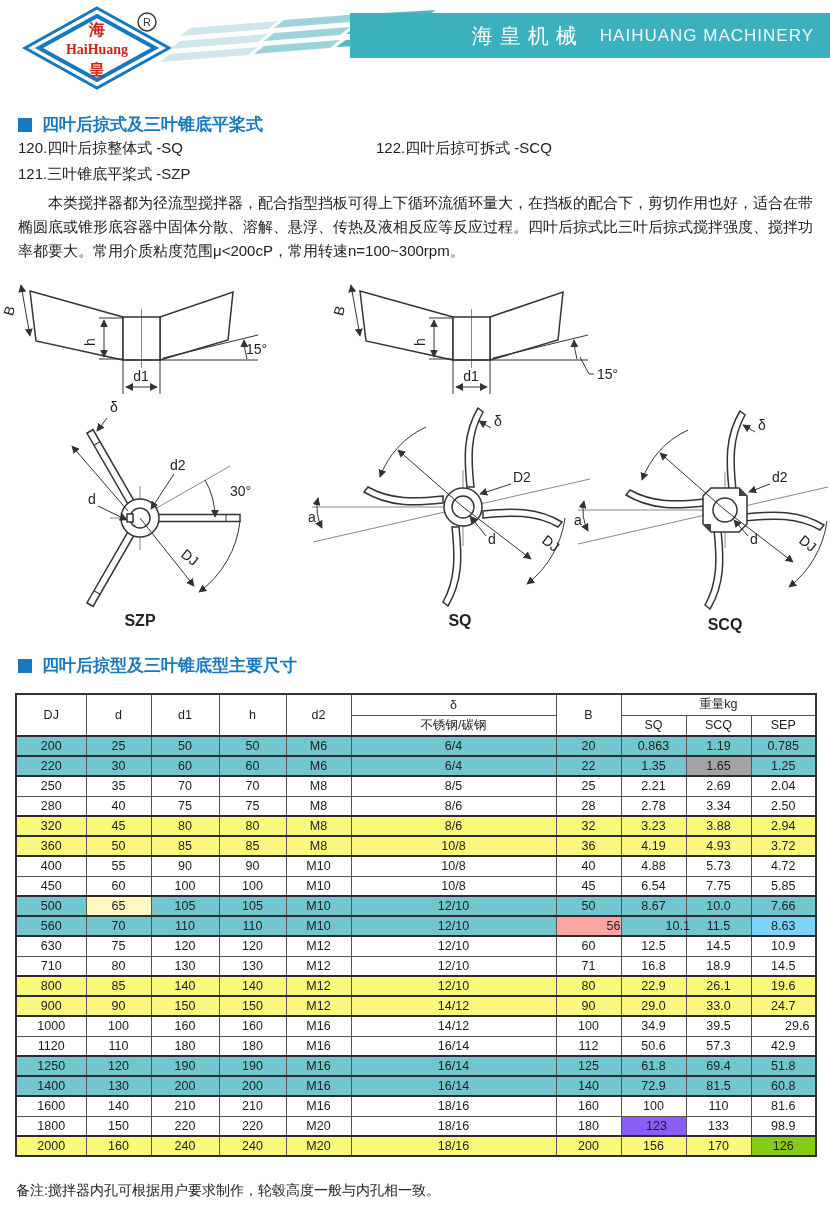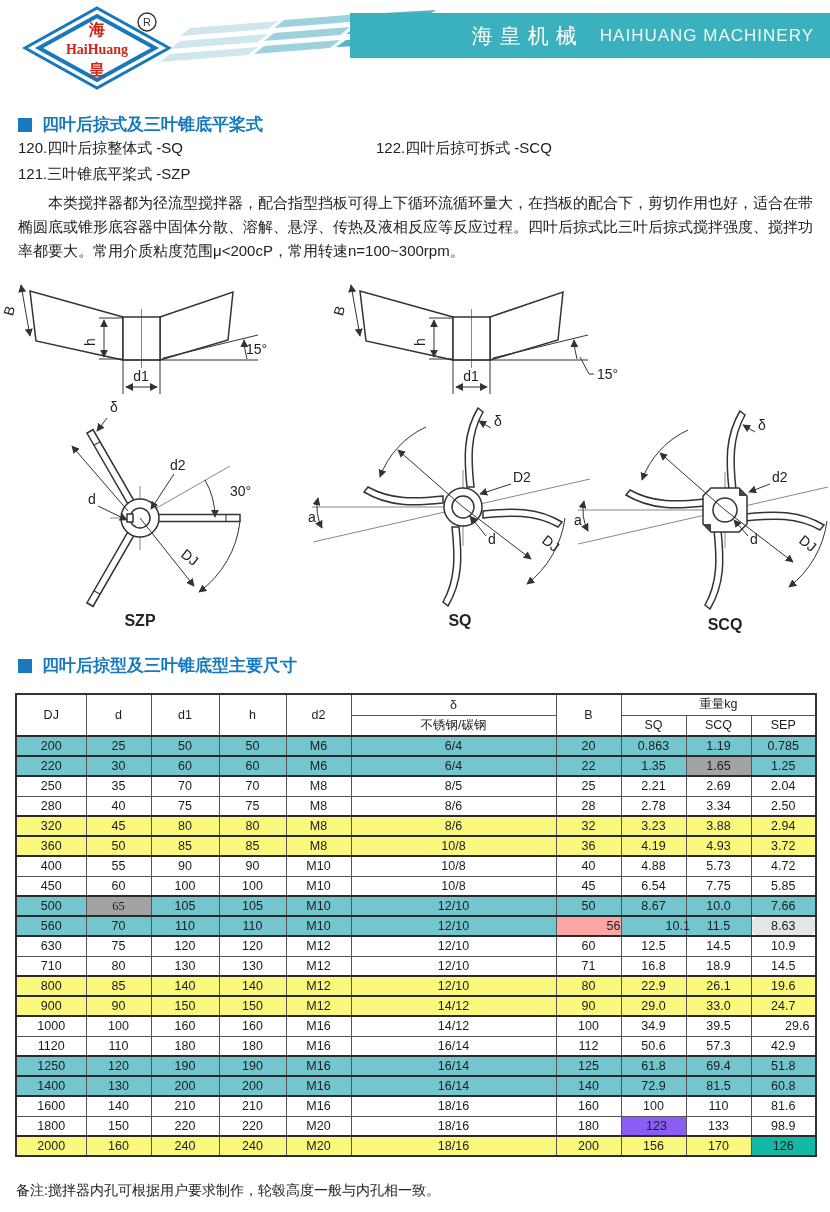--- a/index.html
+++ b/index.html
@@ -365,41 +365,41 @@
           <td style="background-color: rgb(255, 255, 255);">100</td>
           <td style="background-color: rgb(255, 255, 255);">M10</td>
           <td style="background-color: rgb(255, 255, 255);">10/8</td>
           <td style="background-color: rgb(255, 255, 255);">45</td>
           <td style="background-color: rgb(255, 255, 255);">6.54</td>
           <td style="background-color: rgb(255, 255, 255);">7.75</td>
           <td style="background-color: rgb(255, 255, 255);">5.85</td>
         </tr>
         <tr class="band">
           <td style="background-color: rgb(115, 198, 206);">500</td>
-          <td style="background-color: #a3a3a3; font-family: Liberation Serif, serif;">65</td>
+          <td style="background-color: #fef9c3;">65</td>
           <td style="background-color: rgb(115, 198, 206);">105</td>
           <td style="background-color: rgb(115, 198, 206);">105</td>
           <td style="background-color: rgb(115, 198, 206);">M10</td>
           <td style="background-color: rgb(115, 198, 206);">12/10</td>
           <td style="background-color: rgb(115, 198, 206);">50</td>
           <td style="background-color: rgb(115, 198, 206);">8.67</td>
           <td style="background-color: rgb(115, 198, 206);">10.0</td>
           <td style="background-color: rgb(115, 198, 206);">7.66</td>
         </tr>
         <tr class="band">
           <td style="background-color: rgb(115, 198, 206);">560</td>
           <td style="background-color: rgb(115, 198, 206);">70</td>
           <td style="background-color: rgb(115, 198, 206);">110</td>
           <td style="background-color: rgb(115, 198, 206);">110</td>
           <td style="background-color: rgb(115, 198, 206);">M10</td>
           <td style="background-color: rgb(115, 198, 206);">12/10</td>
           <td style="background-color: #fca5a5; text-align: right;">56</td>
           <td style="background-color: rgb(115, 198, 206); padding-left: 44px;">10.1</td>
           <td style="background-color: rgb(115, 198, 206);">11.5</td>
-          <td style="background-color: #e5e5e5; border-radius: 9px;">8.63</td>
+          <td style="background-color: #7dd3fc;">8.63</td>
         </tr>
         <tr>
           <td style="background-color: rgb(255, 255, 255);">630</td>
           <td style="background-color: rgb(255, 255, 255);">75</td>
           <td style="background-color: rgb(255, 255, 255);">120</td>
           <td style="background-color: rgb(255, 255, 255);">120</td>
           <td style="background-color: rgb(255, 255, 255);">M12</td>
           <td style="background-color: rgb(255, 255, 255);">12/10</td>
           <td style="background-color: rgb(255, 255, 255);">60</td>
           <td style="background-color: rgb(255, 255, 255);">12.5</td>
@@ -517,20 +517,20 @@
         <tr class="band">
           <td style="background-color: rgb(251, 248, 126);">2000</td>
           <td style="background-color: rgb(251, 248, 126);">160</td>
           <td style="background-color: rgb(251, 248, 126);">240</td>
           <td style="background-color: rgb(251, 248, 126);">240</td>
           <td style="background-color: rgb(251, 248, 126);">M20</td>
           <td style="background-color: rgb(251, 248, 126);">18/16</td>
           <td style="background-color: rgb(251, 248, 126);">200</td>
           <td style="background-color: rgb(251, 248, 126);">156</td>
           <td style="background-color: rgb(251, 248, 126);">170</td>
-          <td style="background-color: #14b8a6;">126</td>
+          <td style="background-color: #84cc16;">126</td>
         </tr>
       </tbody>
   </table>
 
   <p class="note">备注:搅拌器内孔可根据用户要求制作，轮毂高度一般与内孔相一致。</p>
 
 </div>
 
 </body></html>

